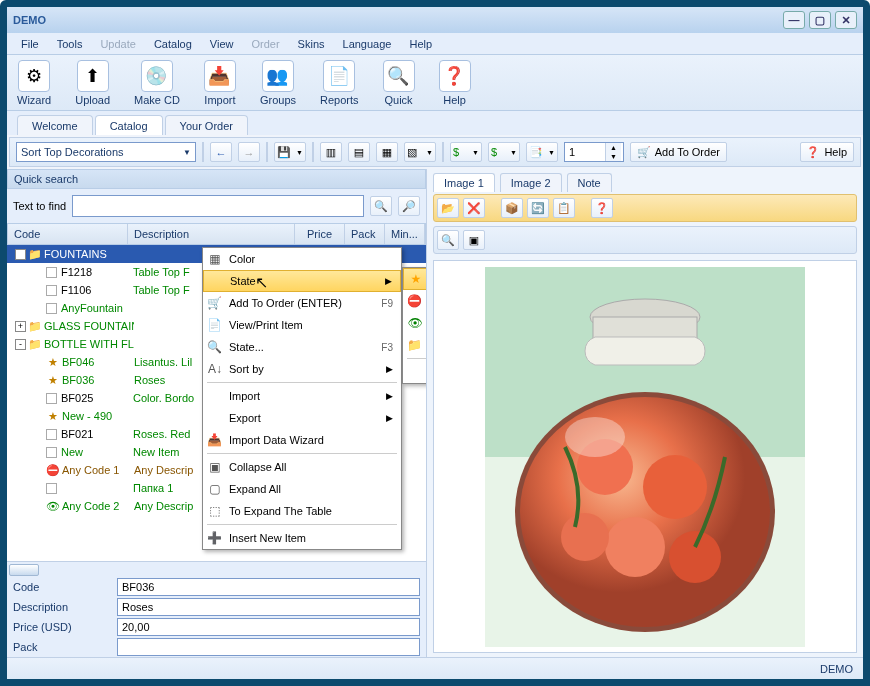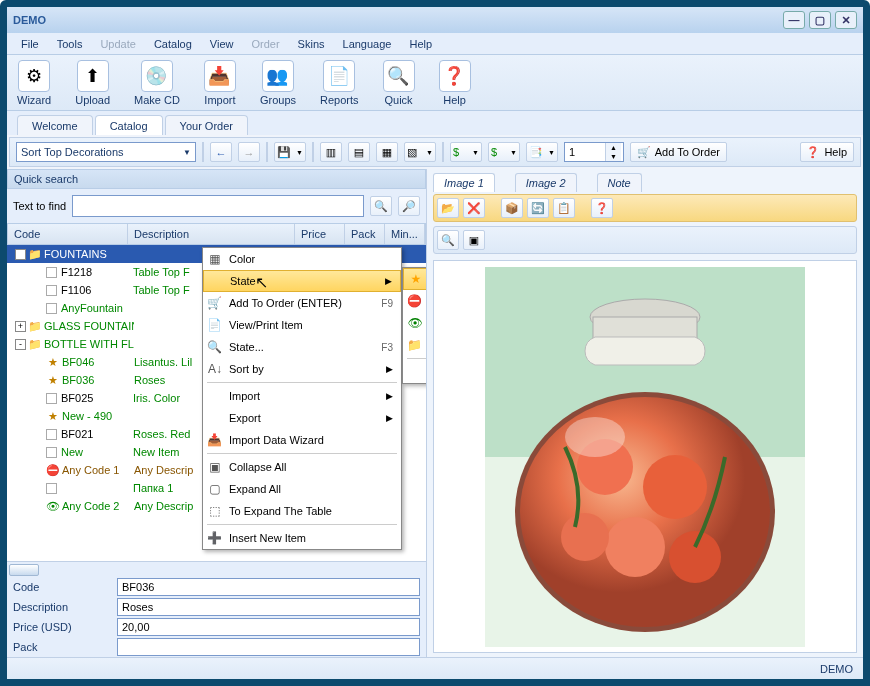--- a/index.html
+++ b/index.html
@@ -32,21 +32,21 @@
 .spinner .sp { width:16px; display:flex;flex-direction:column;}
 .spinner .sp div{height:9px;border-left:1px solid #c0d0e6;display:flex;align-items:center;justify-content:center;font-size:7px;cursor:pointer;background:#eef4fc;}
 .main { flex:1; display:flex; min-height:0;}
 .left { width:420px; display:flex; flex-direction:column; border-right:1px solid #c0d0e6;}
 .right { flex:1; display:flex; flex-direction:column; background:#eef4fc;}
 .panelhead { background: linear-gradient(#d6e5f7,#c8daee); padding:3px 6px; color:#1a3a6a; border:1px solid #b8cde6;}
 .qsearch { padding:6px; display:flex; align-items:center; gap:6px; background:#e5eefb;}
 .qsearch input { flex:1; height:22px; border:1px solid #7a9acc; padding:0 4px;}
 .gridhead { display:flex; background:linear-gradient(#eaf2fc,#d8e4f2); border:1px solid #b8cde6;}
 .gridhead div { padding:4px 6px; border-right:1px solid #c0d0e6; color:#1a3a6a; font-size:11px;}
-.col-code{width:120px;} .col-desc{flex:1;} .col-price{width:50px;text-align:left;} .col-pack{width:40px;} .col-min{width:40px;}
+.col-code{width:120px;} .col-desc{flex:1;} .col-price{width:50px;text-align:center;} .col-pack{width:40px;} .col-min{width:40px;}
 .tree { flex:1; overflow:auto; background:#fff; position:relative; font-size:11px;}
 .trow { display:flex; align-items:center; height:18px; padding-left:4px;}
 .trow.sel { background:#2a5ab0; color:#fff;}
 .trow .ind { display:inline-block;}
 .twist { width:11px;height:11px;border:1px solid #888;background:#fff;font-size:9px;display:inline-flex;align-items:center;justify-content:center;margin-right:2px;cursor:pointer;}
 .ticn { width:14px;height:14px;display:inline-flex;align-items:center;justify-content:center;margin-right:2px;}
 .fold { color:#e8a030;}
 .chk { width:11px;height:11px;border:1px solid #aaa;display:inline-block;margin-right:4px;}
 .green { color:#008800;}
 .red { color:#cc0000;}
@@ -59,21 +59,21 @@
 .profile .lab{width:110px;padding-left:6px;color:#1a3a6a;}
 .profile input{flex:1;height:18px;border:1px solid #7a9acc;padding:0 4px;margin-right:6px;}
 .ctxmenu { position:absolute; background:#fff; border:1px solid #888; box-shadow:2px 2px 4px rgba(0,0,0,0.3); z-index:100; min-width:200px;}
 .ctxmenu .ci { display:flex;align-items:center;height:22px;padding:0 8px 0 4px;cursor:pointer;gap:6px;}
 .ctxmenu .ci.hl { background:linear-gradient(#ffe89a,#ffd560); border:1px solid #e0b030;}
 .ctxmenu .ci .cicon{width:16px;height:16px;display:flex;align-items:center;justify-content:center;font-size:12px;}
 .ctxmenu .ci .ctxt{flex:1;}
 .ctxmenu .ci .cshort{color:#666;font-size:10px;}
 .ctxmenu .ci .carrow{font-size:9px;}
 .ctxmenu .csep{height:1px;background:#ccc;margin:2px 4px;}
-.imgtabs{display:flex;gap:20px;padding:4px 6px 0;font-style:italic;}
+.imgtabs{display:flex;gap:5px;padding:4px 6px 0;}
 .imgtab{padding:3px 10px;border:1px solid #c0d0e6;border-bottom:none;background:#f0f4fb;border-radius:3px 3px 0 0;cursor:pointer;color:#1a3a6a;}
 .imgtab.active{background:#fff;}
 .imgtools{margin:2px 6px;padding:3px;background:linear-gradient(#fde9b8,#f8d880);border:1px solid #e0c070;border-radius:3px;display:flex;gap:4px;}
 .imgtools2{margin:2px 6px;padding:3px;background:linear-gradient(#eaf2fc,#dde9f7);border:1px solid #c0d0e6;border-radius:3px;display:flex;gap:4px;}
 .preview{flex:1;margin:4px 6px;background:#fff;border:1px solid #c0d0e6;display:flex;align-items:center;justify-content:center;overflow:hidden;}
 .vase { position:relative; width:320px; height:380px;}
 .statusbar{height:22px;background:linear-gradient(#eaf2fc,#dde9f7);border-top:1px solid #c0d0e6;display:flex;align-items:center;justify-content:flex-end;padding:0 10px;color:#1a3a6a;}
 .cursor-img{position:absolute;z-index:200;font-size:16px;color:#000;pointer-events:none;}
 </style>
 </head>
@@ -263,21 +263,21 @@
             <span style="width:13px;display:inline-block"></span>
             <span class="ticn orange">★</span>
             <span class="green" style="width:72px;overflow:hidden;white-space:nowrap">BF036</span>
             <span class="green">Roses</span>
           </div>
           <div class="trow">
             <span class="ind" style="width:22px"></span>
             <span style="width:13px;display:inline-block"></span>
             <span class="chk"></span>
             <span class="" style="width:72px;overflow:hidden;white-space:nowrap">BF025</span>
-            <span class="green">Iris. Color</span>
+            <span class="green">Color. Bordo</span>
           </div>
           <div class="trow">
             <span class="ind" style="width:22px"></span>
             <span style="width:13px;display:inline-block"></span>
             <span class="ticn orange">★</span>
             <span class="green" style="width:72px;overflow:hidden;white-space:nowrap">New - 490</span>
           </div>
           <div class="trow">
             <span class="ind" style="width:22px"></span>
             <span style="width:13px;display:inline-block"></span>

